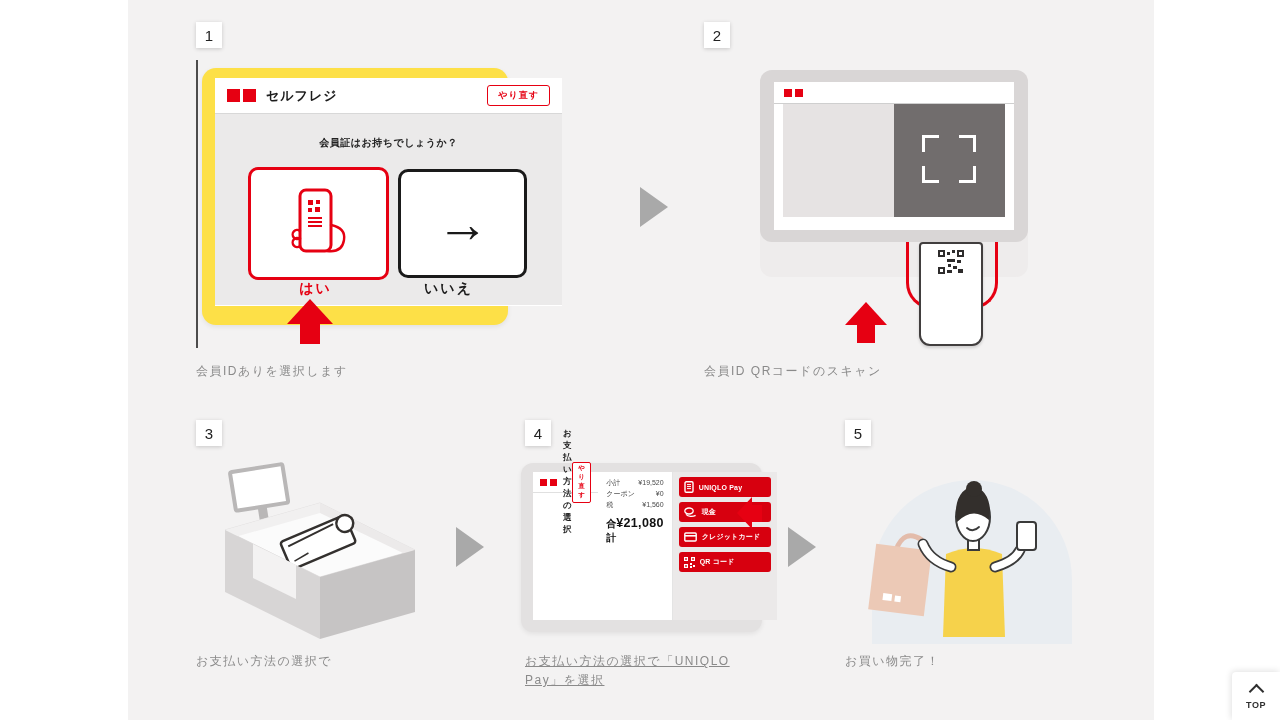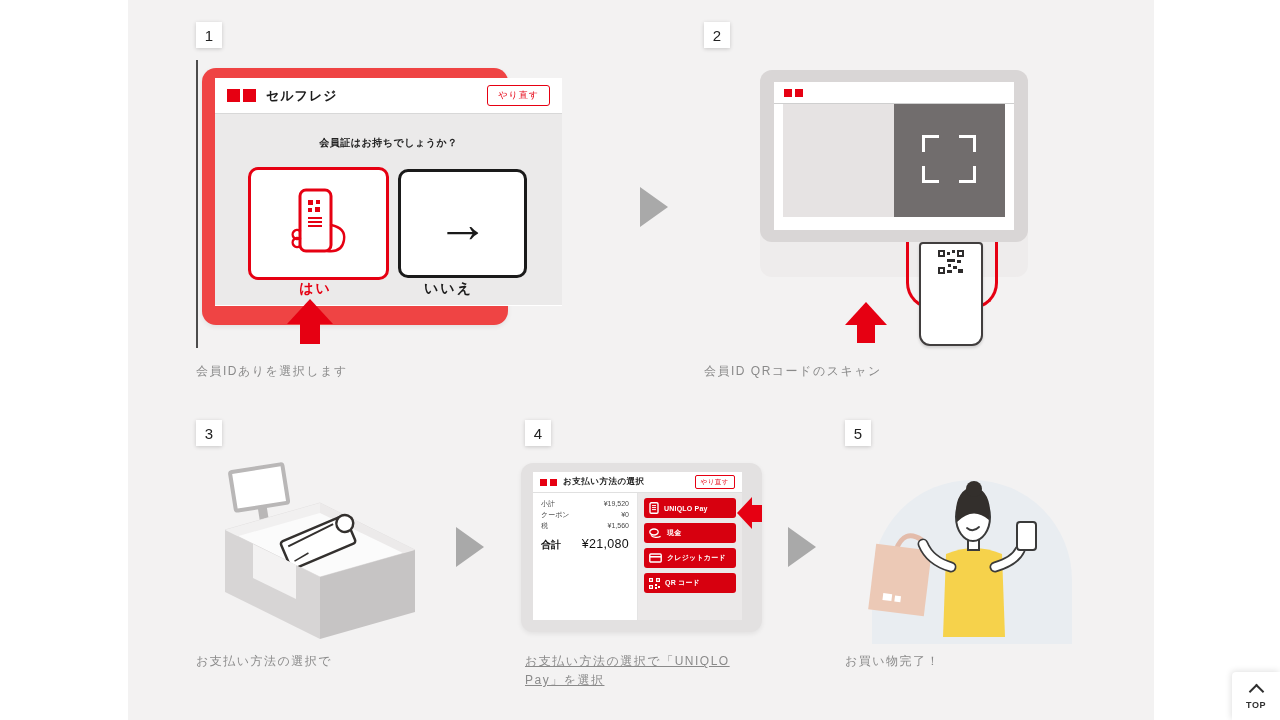--- a/index.html
+++ b/index.html
@@ -16,29 +16,29 @@
   .arrow-up{position:absolute;}
   .arrow-up .tri{width:0;height:0;border-left:23px solid transparent;border-right:23px solid transparent;border-bottom:25px solid #e60012;}
   .arrow-up .stem{width:20px;height:20px;background:#e60012;margin:0 auto;}
   .arrow-up.small .tri{border-left-width:21px;border-right-width:21px;border-bottom-width:23px;}
   .arrow-up.small .stem{width:18px;height:18px;}
   .arrow-left{position:absolute;display:flex;align-items:center;z-index:9;}
   .arrow-left .tri{width:0;height:0;border-top:16px solid transparent;border-bottom:16px solid transparent;border-right:15px solid #e60012;}
   .arrow-left .stem{width:10px;height:17px;background:#e60012;}
   
   .pole{position:absolute;left:196px;top:60px;width:2px;height:288px;background:#4c4c4c;}
-  .tab1{position:absolute;left:202px;top:68px;width:306px;height:257px;background:#ef4444;border-radius:14px;box-shadow:0 2px 5px rgba(0,0,0,.07);}
+  .tab1{position:absolute;left:202px;top:68px;width:306px;height:257px;background:#fde047;border-radius:14px;box-shadow:0 2px 5px rgba(0,0,0,.07);}
   .scr1{position:absolute;left:13px;top:10px;width:347px;height:228px;background:#fff;overflow:visible;}
   .scr-head{height:36px;background:#fff;border-bottom:1px solid #d8d8d8;display:flex;align-items:center;padding:0 12px;box-sizing:border-box;}
   .logo{display:flex;gap:3px;}
   .logo i{display:block;width:13px;height:13px;background:#e60012;}
   .logo.sm i{width:8px;height:8px;}
   .logo.xs i{width:7px;height:7px;}
   .scr-title{font-weight:bold;color:#1c1c1c;font-size:13px;margin-left:10px;letter-spacing:1px;}
-  .redo{margin-left:auto;border:1.5px solid #e60012;border-radius:3px;color:#e60012;font-size:9px;font-weight:normal;padding:3px 10px;letter-spacing:1px;background:#fff;}
+  .redo{margin-left:auto;border:1.5px solid #e60012;border-radius:3px;color:#e60012;font-size:9px;font-weight:bold;padding:3px 10px;letter-spacing:1px;background:#fff;}
   .scr-body1{position:relative;height:191px;background:#ebeaea;}
   .q{position:absolute;left:0;right:0;top:22px;text-align:center;font-weight:bold;color:#222;font-size:10px;letter-spacing:.5px;}
   .choice{position:absolute;background:#fff;border-radius:10px;display:flex;align-items:center;justify-content:center;}
   .choice.yes{left:33px;top:53px;width:135px;height:107px;border:3px solid #e60012;}
   .choice.no{left:183px;top:55px;width:123px;height:103px;border:3px solid #1a1a1a;}
   .choice-label{position:absolute;top:166px;text-align:center;font-weight:bold;font-size:14px;letter-spacing:2px;}
   .choice-label.yes{left:33px;width:135px;color:#e60012;}
   .choice-label.no{left:172px;width:123px;color:#1a1a1a;}
   .big-arrow-glyph{font-size:52px;font-weight:bold;color:#1a1a1a;line-height:1;}
   
@@ -53,30 +53,30 @@
   .frame{position:absolute;left:28px;top:31px;width:54px;height:48px;}
   .frame span{position:absolute;width:14px;height:14px;}
   .frame .tl{left:0;top:0;border-left:3px solid #fff;border-top:3px solid #fff;}
   .frame .tr{right:0;top:0;border-right:3px solid #fff;border-top:3px solid #fff;}
   .frame .bl{left:0;bottom:0;border-left:3px solid #fff;border-bottom:3px solid #fff;}
   .frame .br{right:0;bottom:0;border-right:3px solid #fff;border-bottom:3px solid #fff;}
   .ubracket{position:absolute;left:906px;top:242px;width:86px;height:64px;border-left:3.5px solid #e60012;border-right:3.5px solid #e60012;border-bottom:3.5px solid #e60012;border-radius:0 0 26px 26px;z-index:4;}
   .phone2{position:absolute;left:919px;top:242px;width:60px;height:100px;background:#fff;border:2.5px solid #413e3e;border-radius:4px 4px 11px 11px;z-index:5;display:flex;justify-content:center;box-shadow:0 2px 3px rgba(0,0,0,.15);}
   
   .tab4{position:absolute;left:521px;top:463px;width:241px;height:169px;background:#e3e1e1;border-radius:12px;box-shadow:0 2px 5px rgba(0,0,0,.07);}
-  .scr4{position:absolute;left:12px;top:9px;width:209px;height:148px;background:#fff;display:flex;flex-direction:column;}
+  .scr4{position:absolute;left:12px;top:9px;width:209px;height:148px;background:#fff;display:flex;flex-direction:row;}
   .scr4-head{height:21px;border-bottom:1px solid #e0e0e0;display:flex;align-items:center;padding:0 7px;box-sizing:border-box;}
   .scr4-title{font-weight:bold;color:#1c1c1c;font-size:8.5px;margin-left:6px;letter-spacing:.5px;}
   .redo.tiny{font-size:6.5px;padding:1.5px 5px;border-width:1px;border-radius:2px;letter-spacing:.5px;}
   .scr4-body{flex:1;display:flex;}
   .totals{flex:1;padding:5px 8px 0 8px;border-right:1px solid #e4e4e4;}
   .trow{display:flex;justify-content:space-between;font-size:7px;color:#4a4a4a;line-height:11px;}
   .grand{display:flex;justify-content:space-between;align-items:baseline;margin-top:6px;}
   .grand .gl{font-weight:bold;font-size:10px;color:#111;font-family:Liberation Serif, serif;}
-  .grand .gv{font-weight:normal;font-size:12.5px;color:#111;letter-spacing:.3px;}
+  .grand .gv{font-weight:bold;font-size:12.5px;color:#111;letter-spacing:.3px;}
   .paycol{width:104px;background:#ebe9e9;padding:5px 6px 0 6px;box-sizing:border-box;}
   .paybtn{height:20px;margin-bottom:5px;background:#d7000f;border-radius:3px;display:flex;align-items:center;padding:0 5px;gap:5px;box-sizing:border-box;}
   .paybtn b{color:#fff;font-size:7px;font-weight:bold;letter-spacing:.2px;white-space:nowrap;}
   .scr4-foot{height:23px;border-top:1px solid #e0e0e0;display:flex;align-items:center;padding-left:12px;box-sizing:border-box;}
   
   .dome{position:absolute;left:872px;top:480px;width:200px;height:164px;background:#e9edf1;border-radius:100px 100px 0 0;}
   
   .top-btn{position:absolute;left:1232px;top:672px;width:48px;height:48px;background:#fff;border-radius:4px 0 0 0;
            box-shadow:-1px -1px 6px rgba(0,0,0,.12);display:flex;flex-direction:column;align-items:center;justify-content:center;gap:3px;cursor:pointer;}
   .chev{width:9px;height:9px;border-left:2.5px solid #2f2f2f;border-top:2.5px solid #2f2f2f;transform:rotate(45deg);margin-top:3px;}

